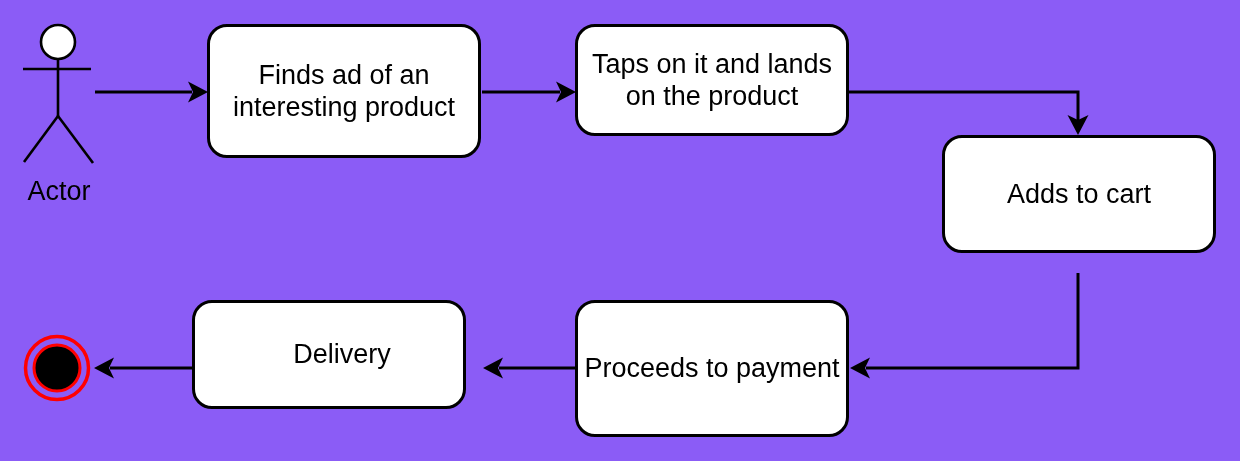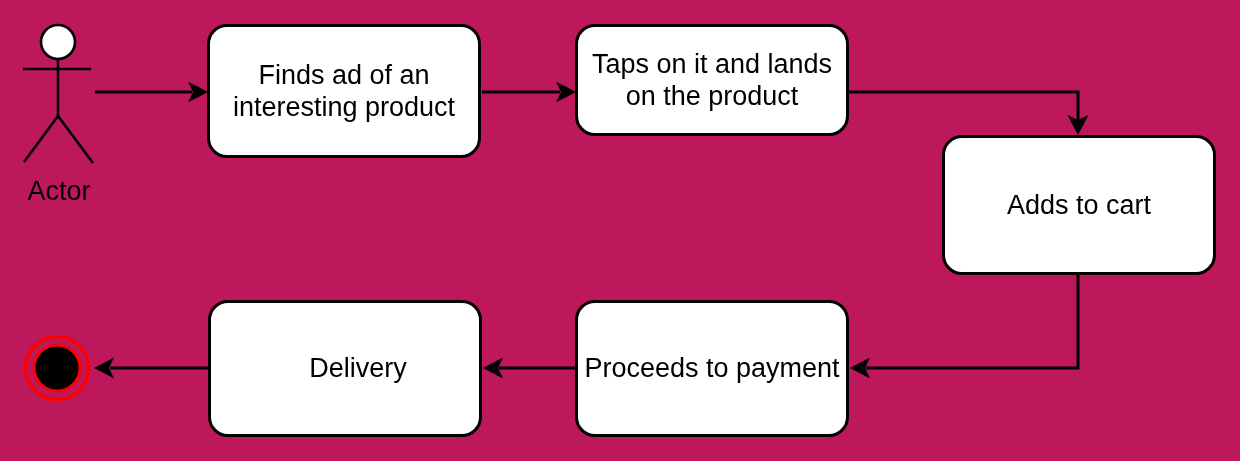--- a/index.html
+++ b/index.html
@@ -4,21 +4,21 @@
 <style>
   html, body {
     margin: 0;
     padding: 0;
     background: #ffffff;
   }
   .canvas {
     position: relative;
     width: 1240px;
     height: 461px;
-    background: #be185d;
+    background: #8b5cf6;
     font-family: "Liberation Sans", sans-serif;
     overflow: hidden;
   }
   .diagram-svg {
     position: absolute;
     left: 0;
     top: 0;
     width: 1240px;
     height: 461px;
   }
@@ -34,23 +34,23 @@
     text-align: center;
     color: #000000;
     font-size: 27px;
     line-height: 1.2;
   }
   .node span {
     white-space: pre-line;
   }
   #node-find-ad   { left: 207px; top: 24px;  width: 274px; height: 134px; }
   #node-taps      { left: 575px; top: 24px;  width: 274px; height: 112px; }
-  #node-cart      { left: 942px; top: 135px; width: 274px; height: 140px; }
+  #node-cart      { left: 942px; top: 135px; width: 274px; height: 118px; }
   #node-payment   { left: 575px; top: 300px; width: 274px; height: 137px; }
-  #node-delivery  { left: 208px; top: 300px; width: 274px; height: 137px; padding-left: 26px; }
+  #node-delivery  { left: 192px; top: 300px; width: 274px; height: 109px; padding-left: 26px; }
   .actor-label {
     position: absolute;
     left: -2px;
     top: 176px;
     width: 122px;
     text-align: center;
     font-size: 27px;
     color: #000000;
   }
 </style>

